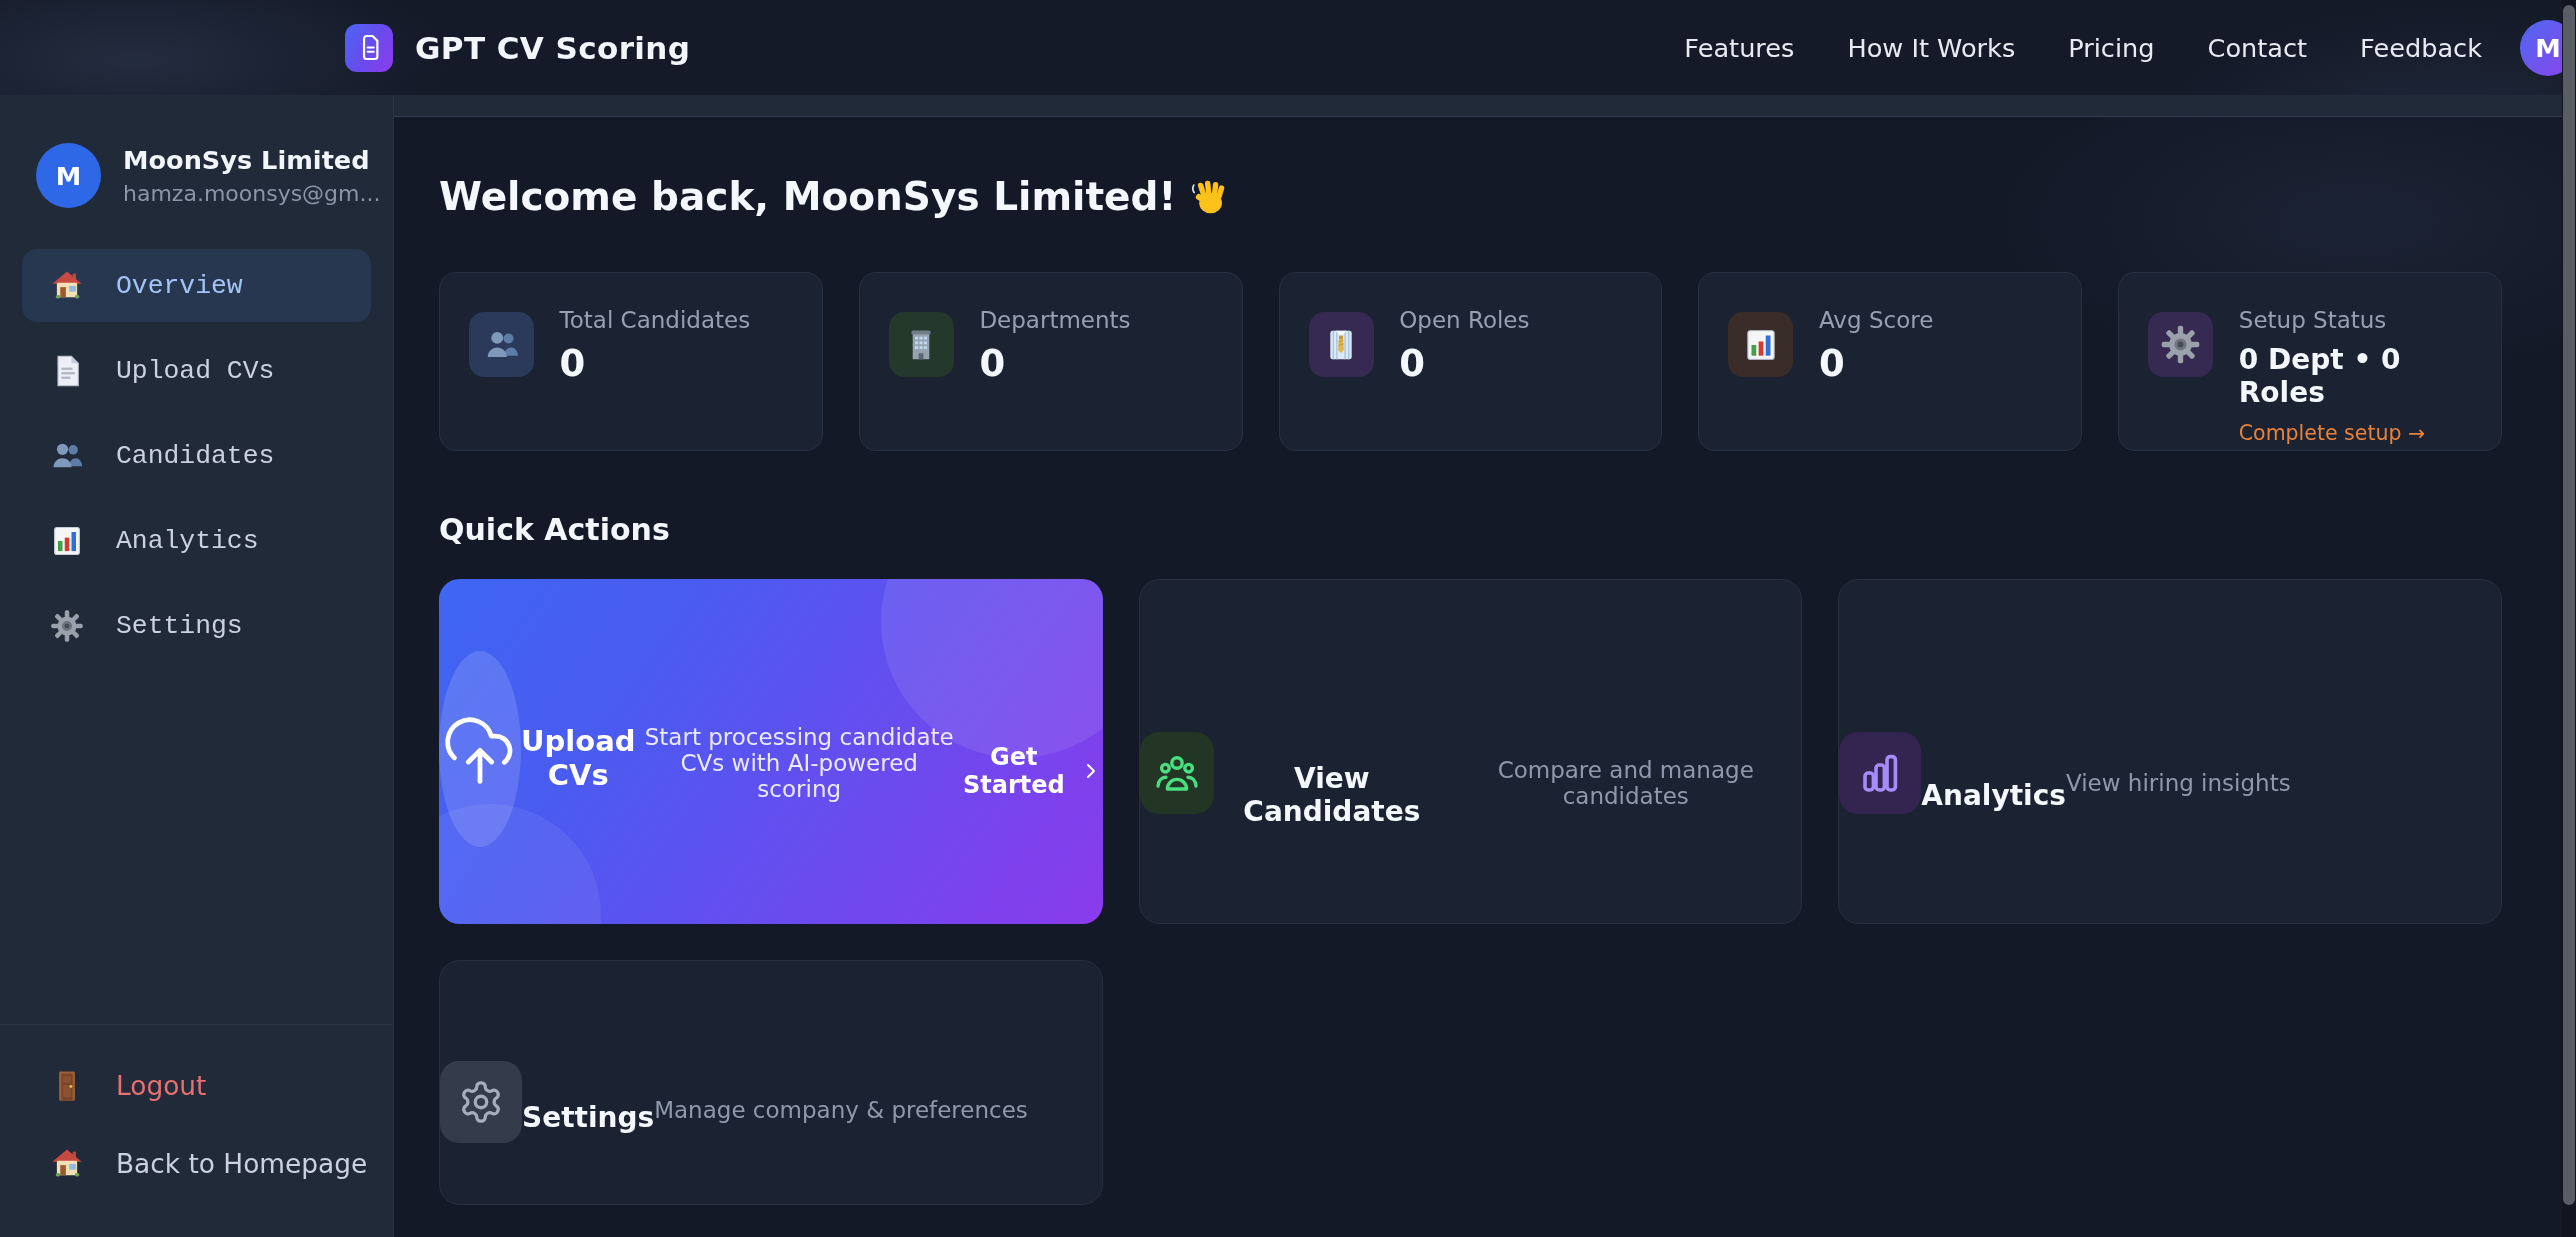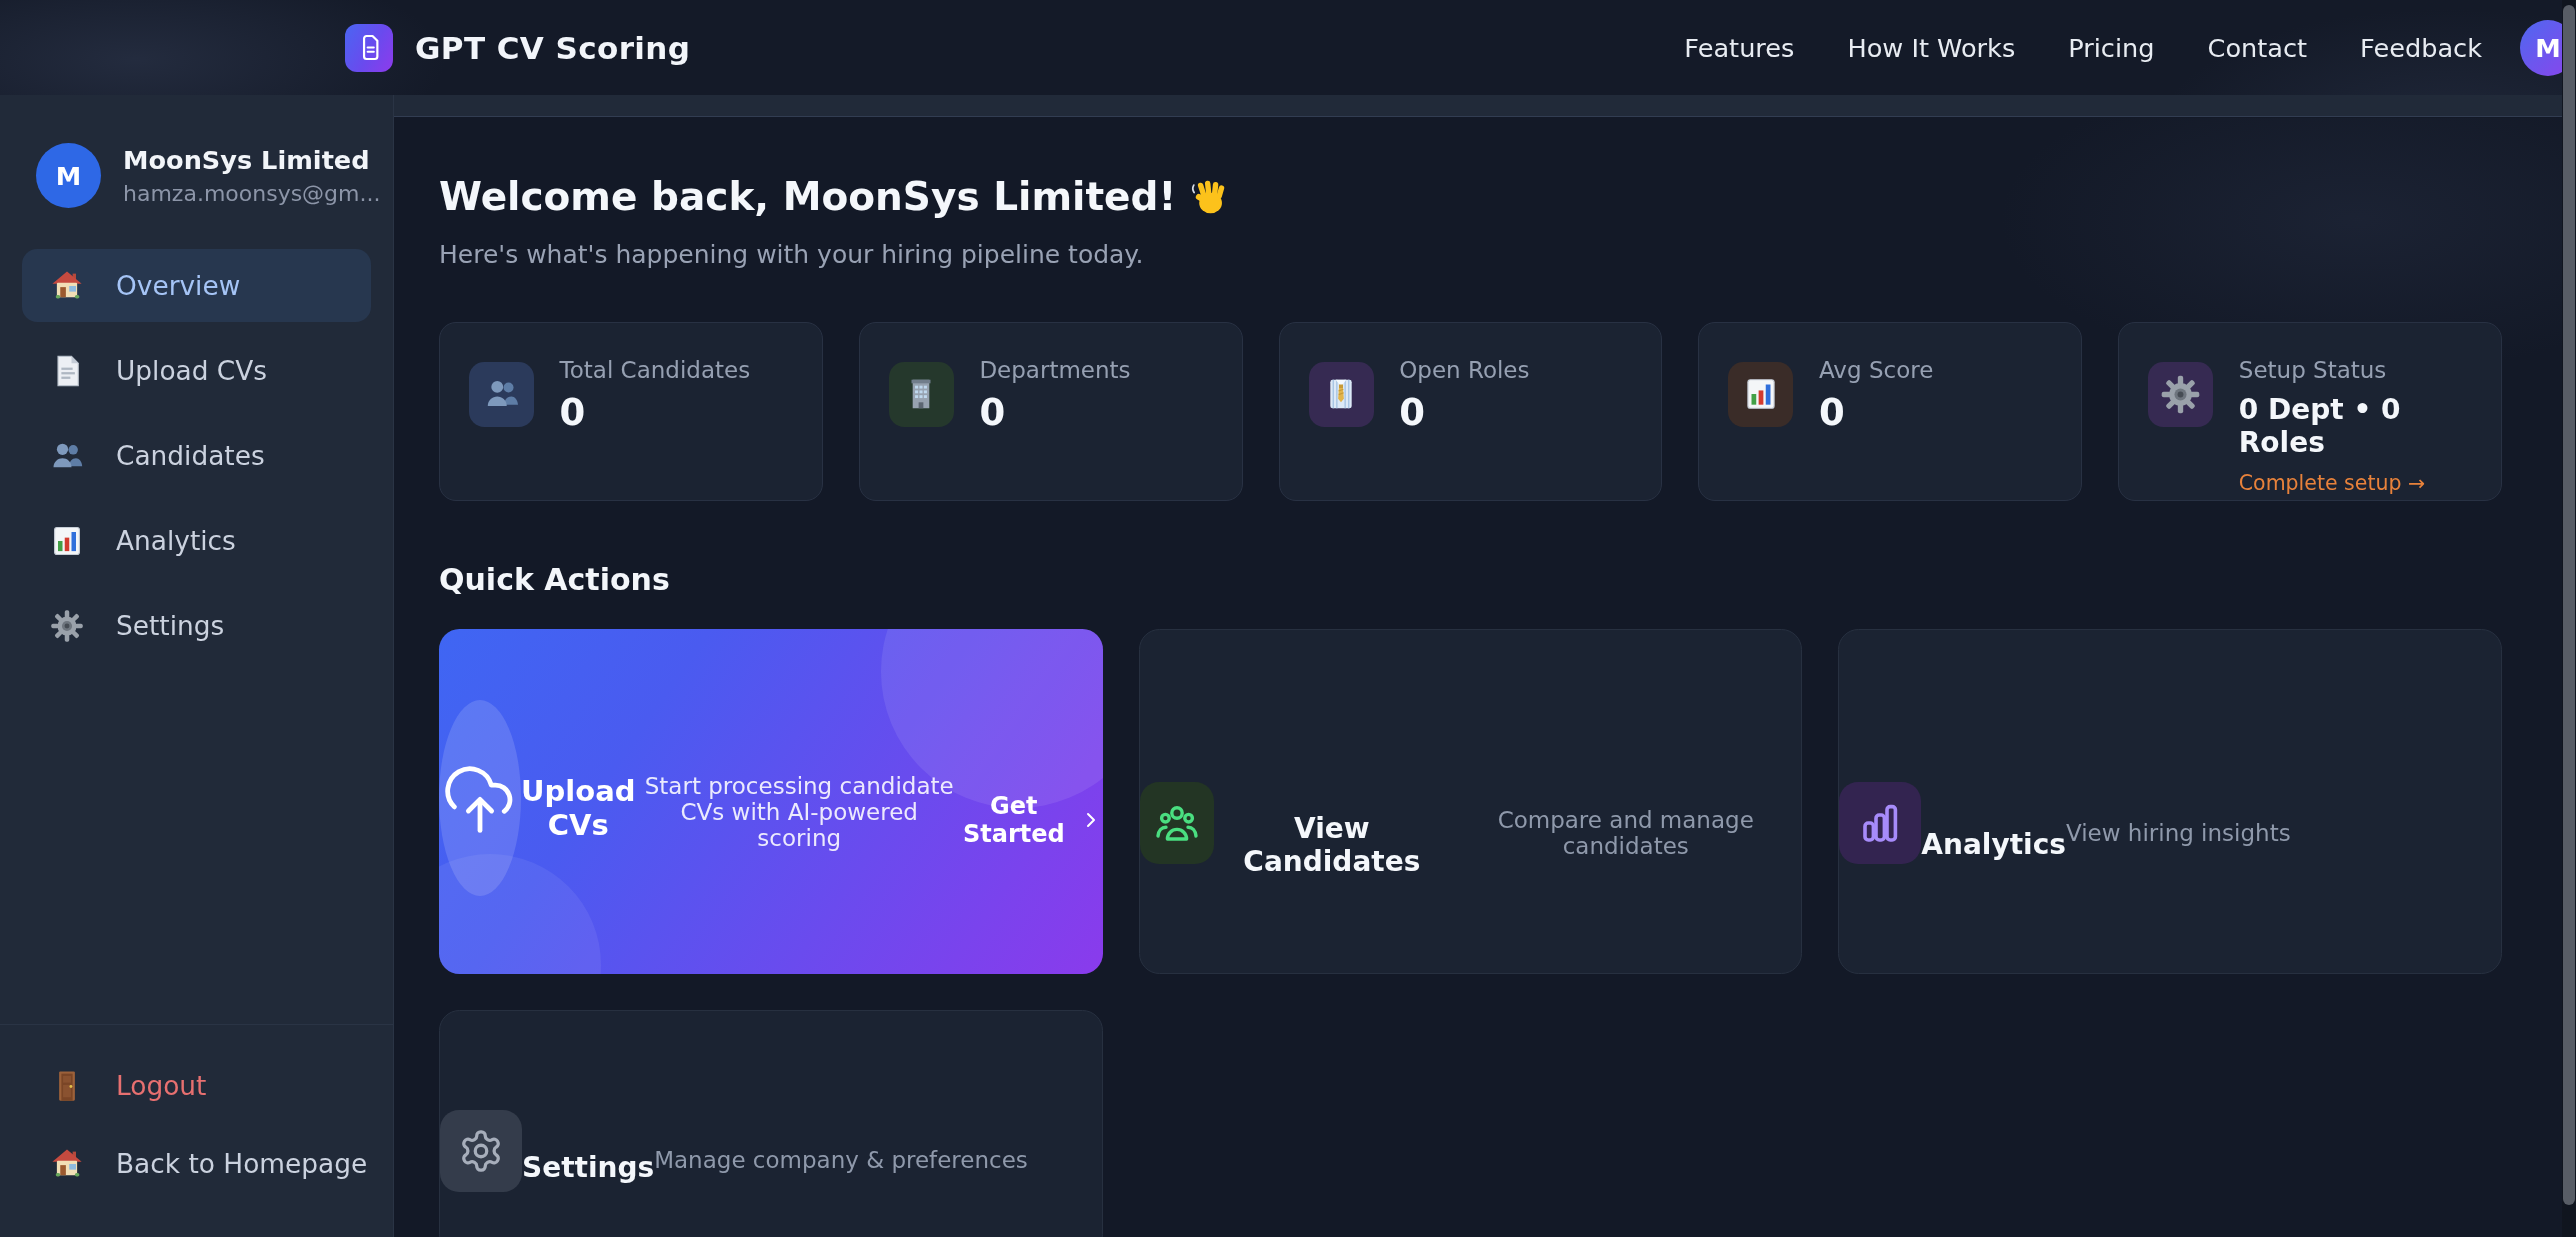--- a/index.html
+++ b/index.html
@@ -47,21 +47,21 @@
     display:flex; flex-direction:column;
   }
   .sidebar-user { display:flex; align-items:center; gap:22px; padding:48px 34px 38px 36px; }
   .sidebar-avatar {
     width:65px; height:65px; border-radius:50%; background:#2E68E6; flex:0 0 auto;
     display:flex; align-items:center; justify-content:center;
     font-size:25.6px; font-weight:700; color:#fff;
   }
   .sidebar-user-name { font-size:25.6px; font-weight:700; color:#F2F5F9; }
   .sidebar-user-email { font-size:22px; color:#8C95A8; margin-top:6.8px; }
-  .side-nav { padding:3.4px 22px 0 22px; }
+  .side-nav { padding:3.4px 22px 0 22px;font-family:Liberation Mono, monospace; }
   .side-item {
     height:73px; border-radius:15.3px; margin-bottom:12px;
     display:flex; align-items:center; gap:31px; padding-left:27px;
     font-size:26.4px; color:#CBD2DF; cursor:pointer;
   }
   .side-item.active { background:#27374F; color:#A5C4F6; }
   .side-icon { width:36px; height:36px; flex:0 0 auto; display:flex; }
   .sidebar-footer { margin-top:auto; padding:24px 22px 25.6px 22px; border-top:1.7px solid #2A3445; }
   .side-item.logout { color:#E77070; margin-bottom:5.1px; }
   
@@ -277,21 +277,20 @@
           <rect x="14.5" y="3.5" width="5" height="18" rx="2.5" transform="rotate(-6 17 12.5)"></rect>
           <rect x="20.5" y="4.5" width="5" height="17" rx="2.5" transform="rotate(6 23 13)"></rect>
           <rect x="25.5" y="7.5" width="5" height="13" rx="2.5" transform="rotate(16 28 14)"></rect>
           <rect x="5" y="17" width="11" height="5.5" rx="2.75" transform="rotate(30 10.5 19.75)"></rect>
           <ellipse cx="19" cy="24" rx="10.5" ry="9.5"></ellipse>
         </g>
         <path d="M3.5 7.5q-2 3.5 .3 6.8" stroke="#D8DEE8" stroke-width="1.6" fill="none" stroke-linecap="round"></path>
       </svg>
     </span>
   </div>
-  <div class="welcome-sub">Here's what's happening with your hiring pipeline today.</div>
 
   <div class="stats-row">
     <div class="stat-card">
       <div class="stat-tile tile-blue">
         <svg viewBox="0 0 32 32" width="38" height="38">
           <circle cx="21.5" cy="10.5" r="4.2" fill="#5E7DA6"></circle>
           <path d="M17.5 25c.5-4 3-7 6.5-7 2.7 0 5 2.6 5.5 7z" fill="#5E7DA6"></path>
           <circle cx="12" cy="10" r="5" fill="#7E99BC"></circle>
           <path d="M4 26c0-5 4-8 8-8s8 3 8 8z" fill="#7E99BC"></path>
         </svg>

